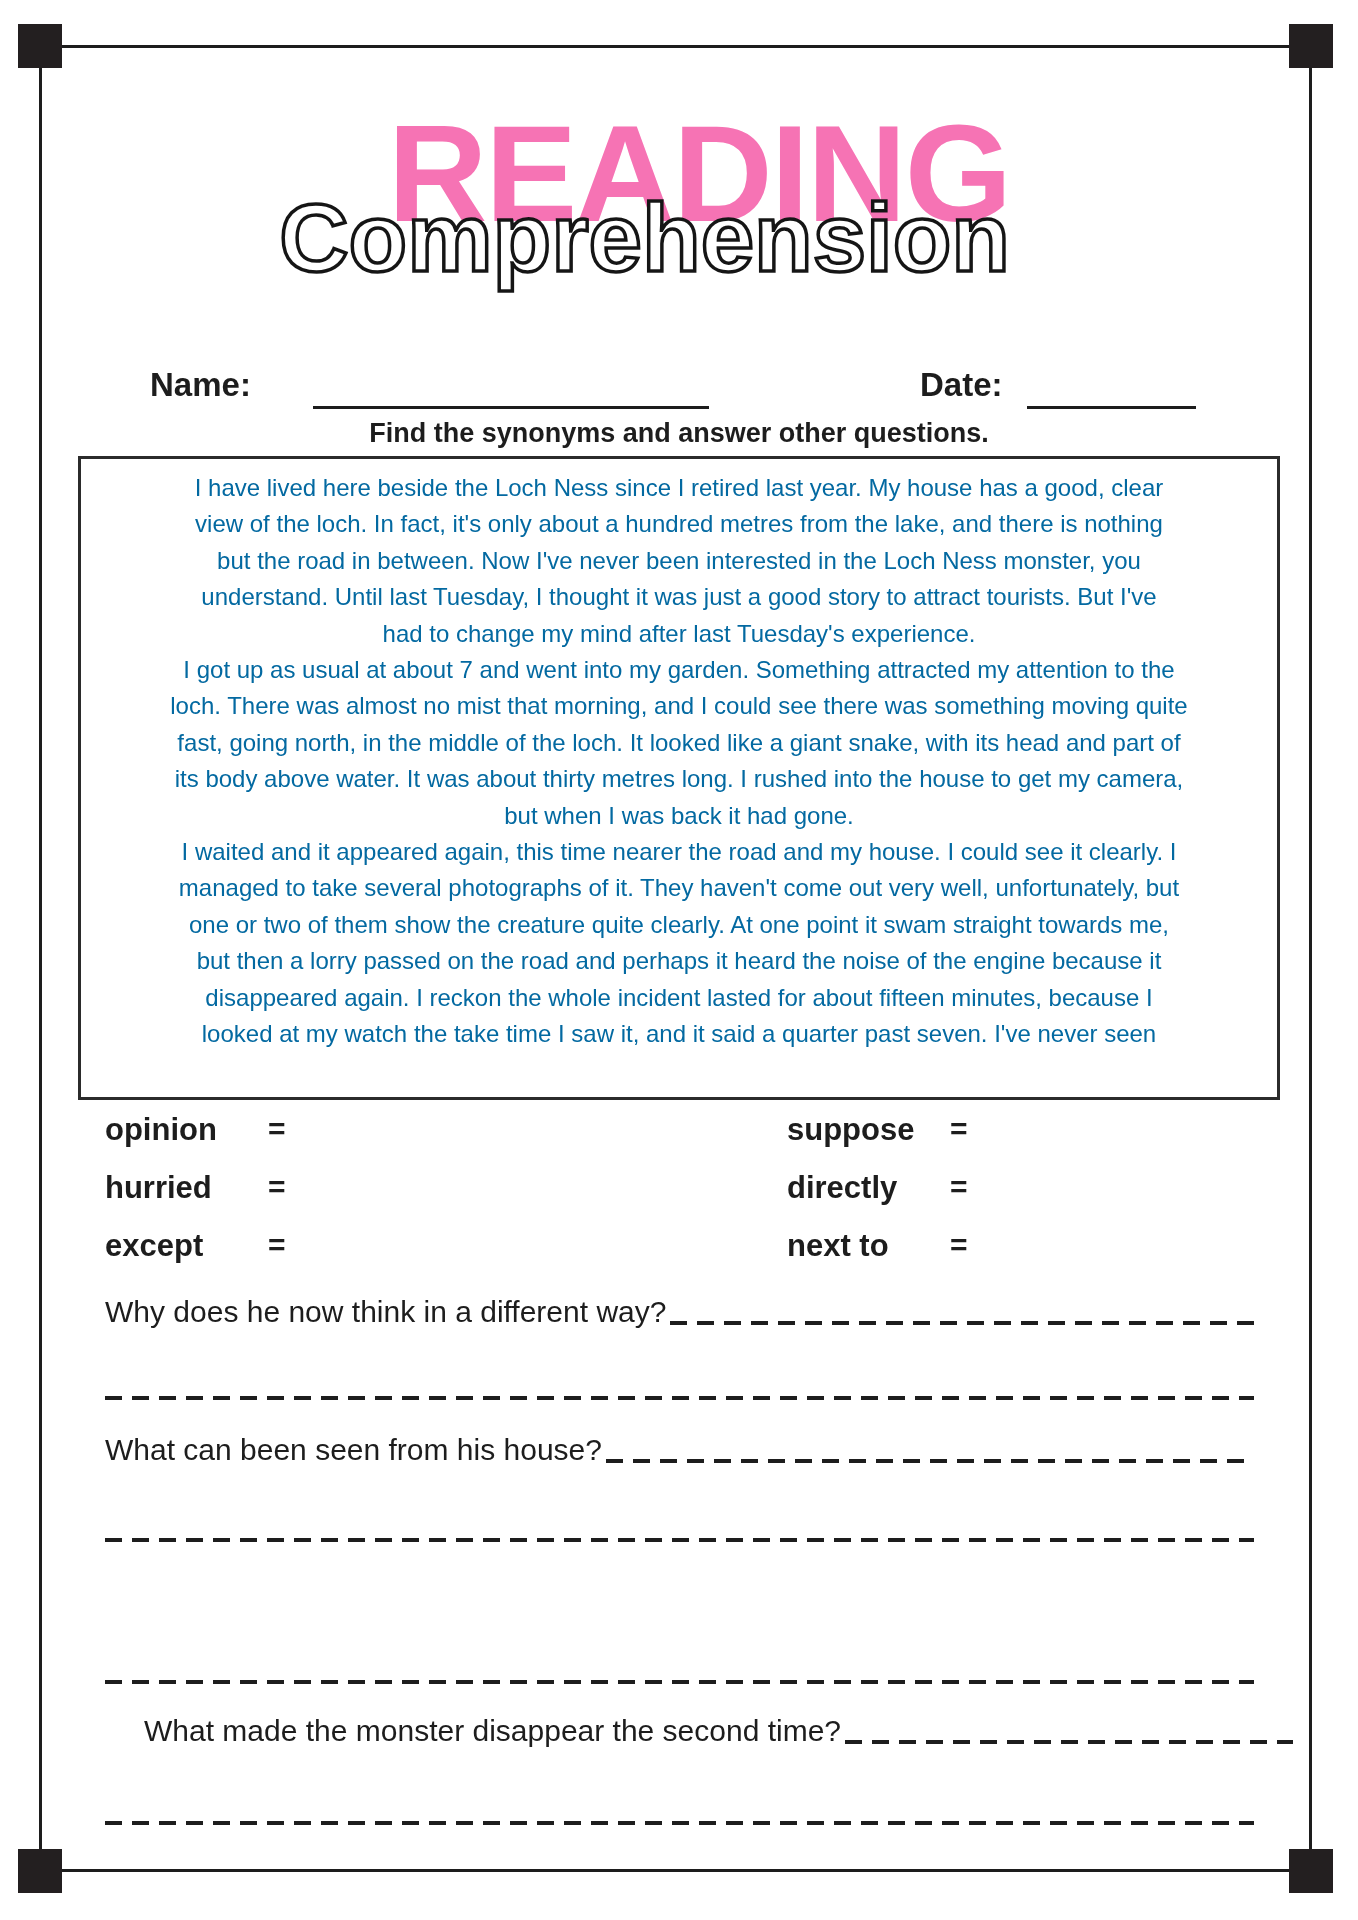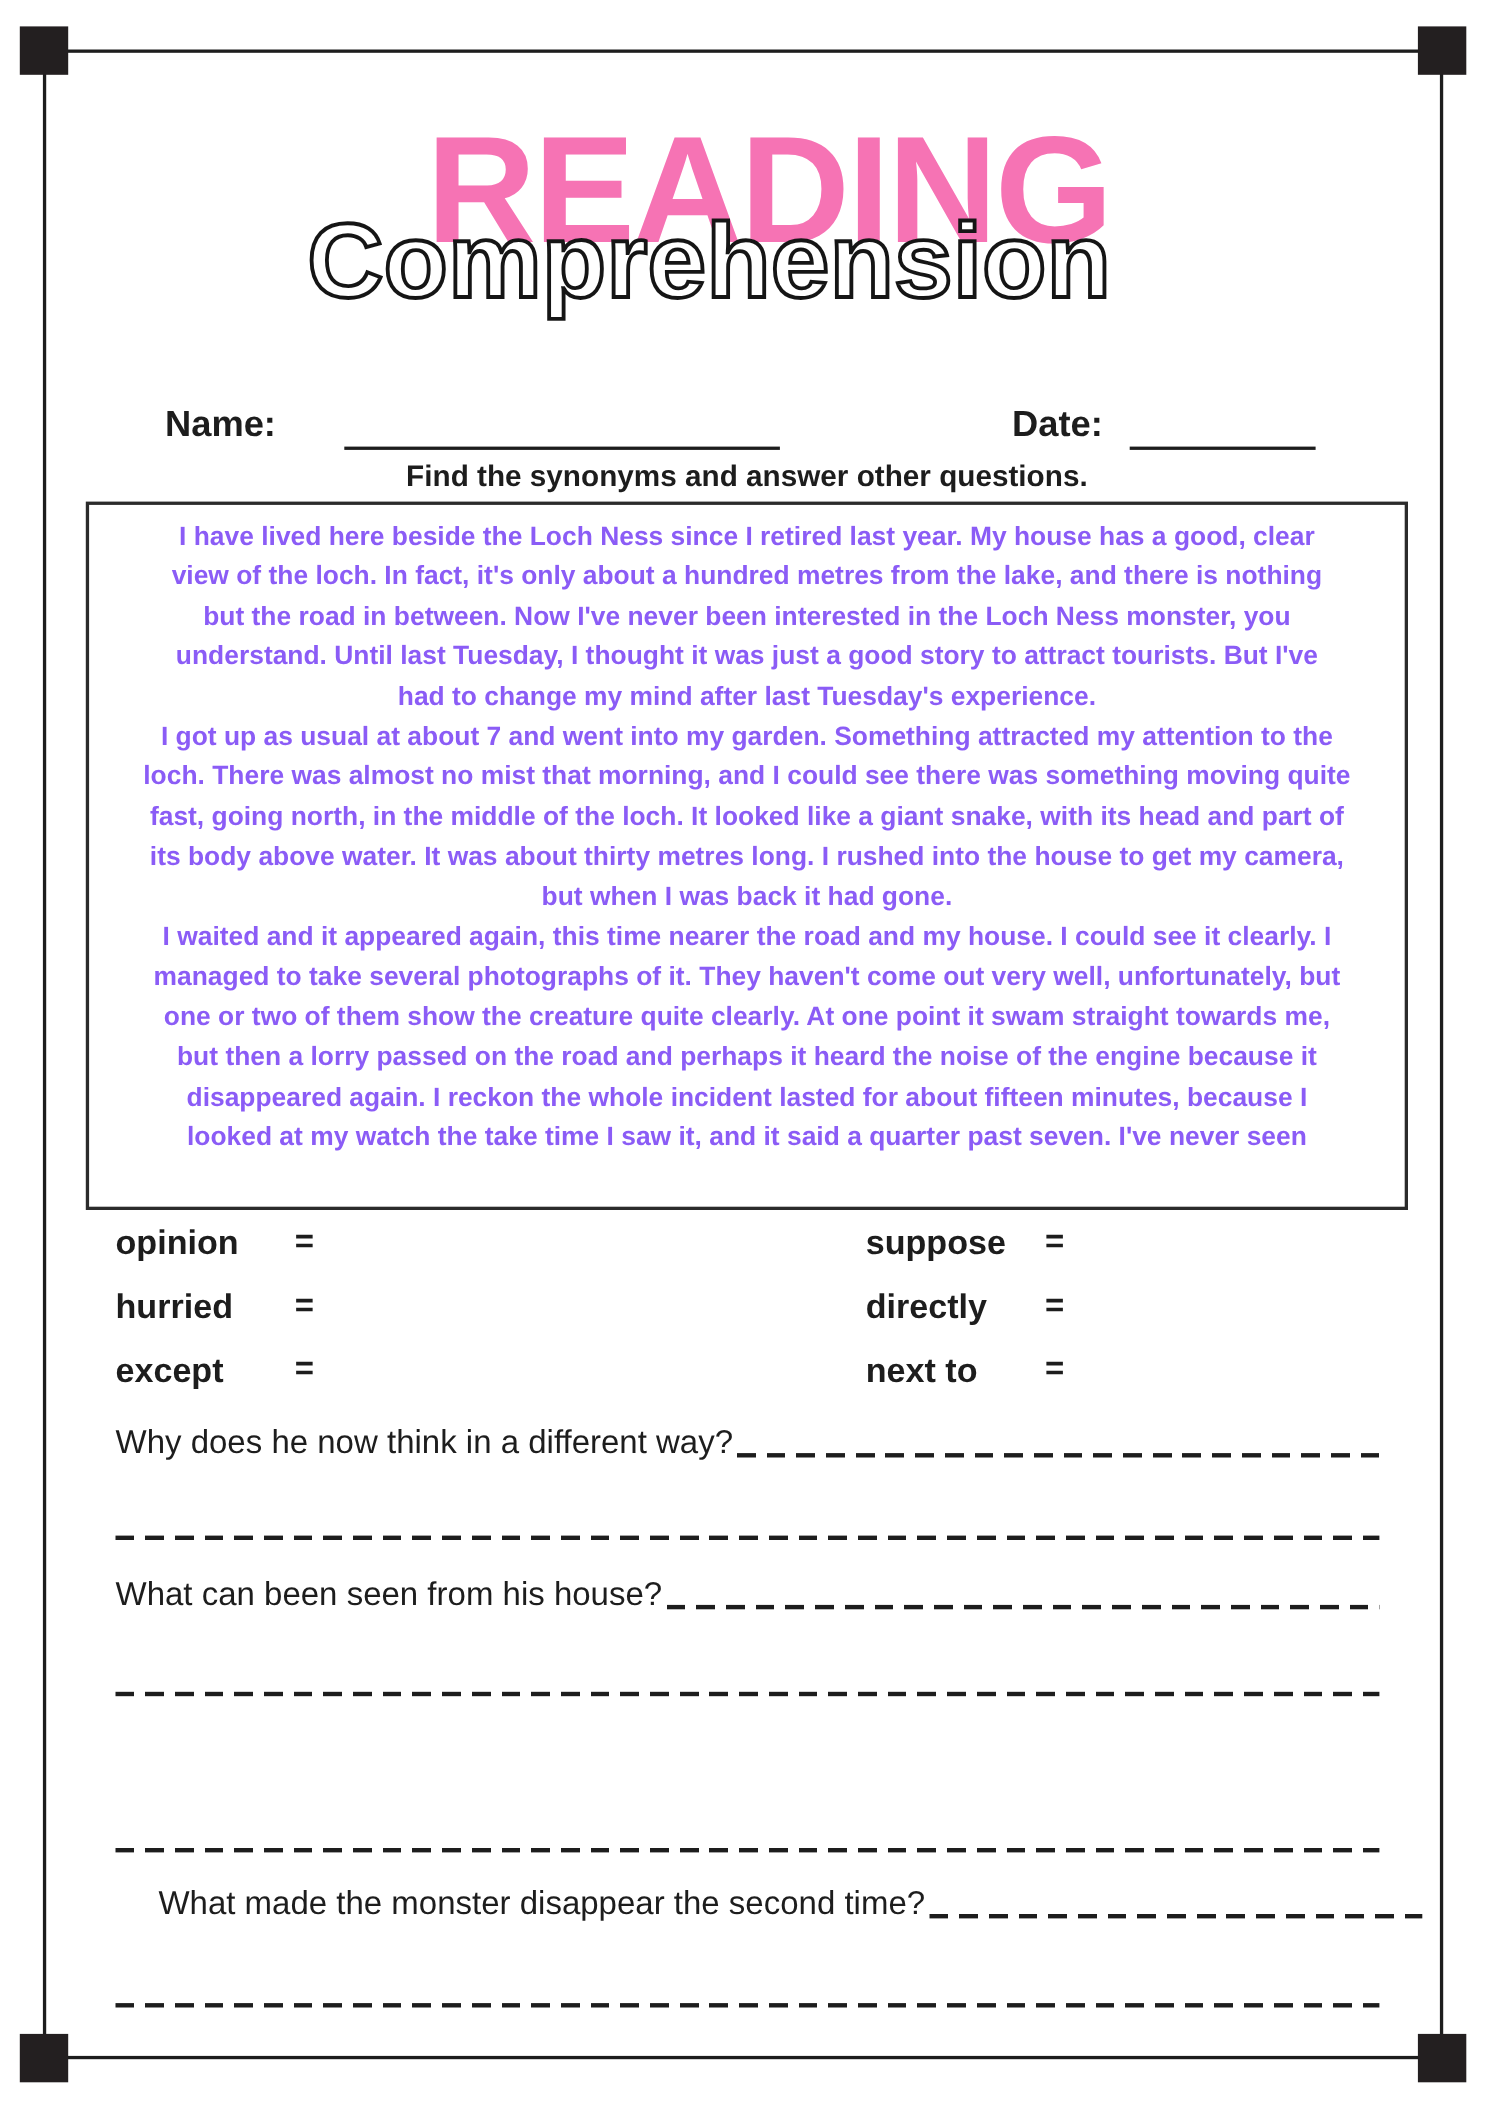--- a/index.html
+++ b/index.html
@@ -53,21 +53,21 @@
   }
 
   
   .passage-box{
     position:absolute;left:78px;top:456px;width:1202px;height:644px;
     border:3px solid #2b2b2b;box-sizing:border-box;
     padding-top:11px;
   }
   .passage-line{
     text-align:center;white-space:nowrap;
-    font-size:24px;line-height:36.4px;font-weight:700;color:#8b5cf6;
+    font-size:24px;line-height:36.4px;font-weight:400;color:#0369a1;
   }
 
   
   .syn-word{position:absolute;font-size:31px;font-weight:600;color:#1d1d1d;}
   .syn-eq{position:absolute;font-size:30px;font-weight:700;color:#1d1d1d;}
   .syn-l{left:105px;} .syn-leq{left:268px;}
   .syn-r{left:787px;} .syn-req{left:950px;}
   .row1{top:1112px;text-align:right;} .row2{top:1170px;} .row3{top:1228px;}
 
   

